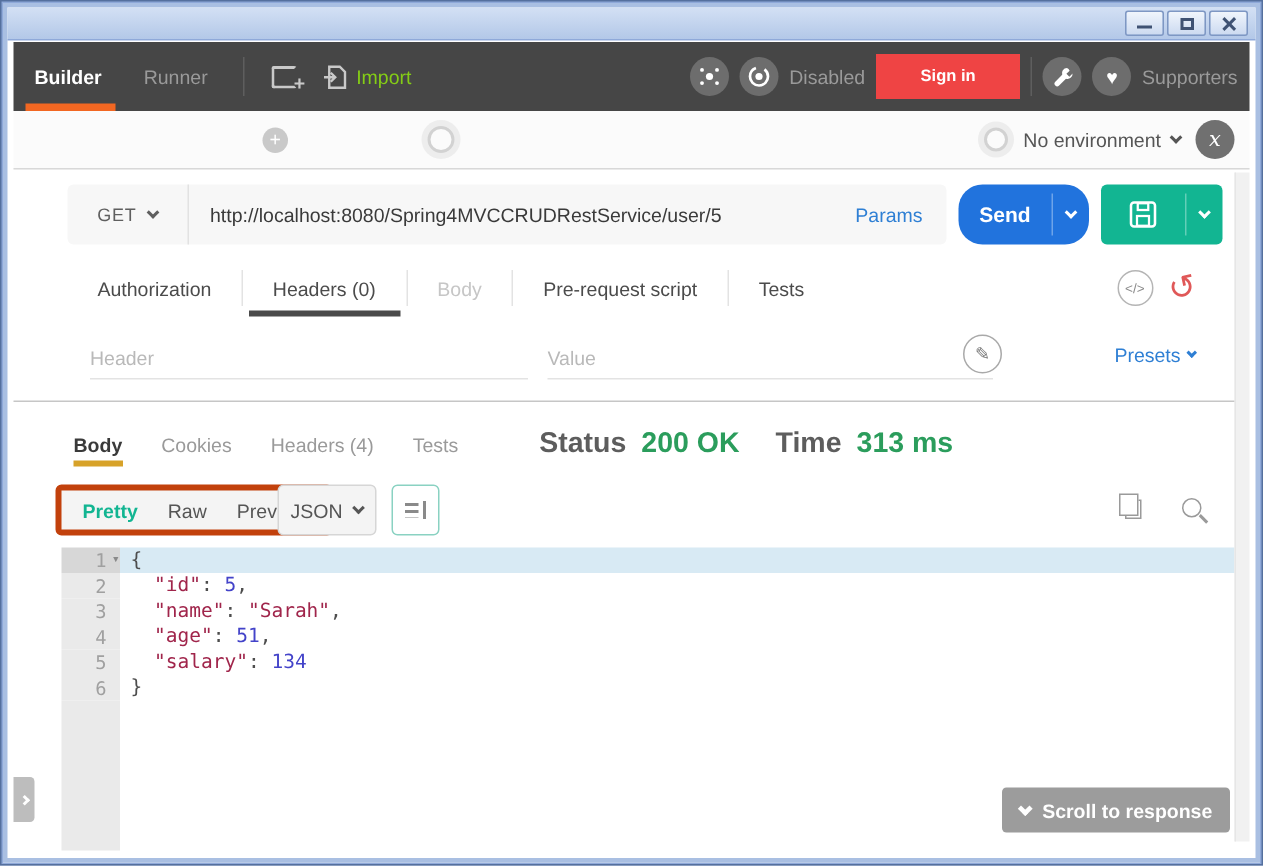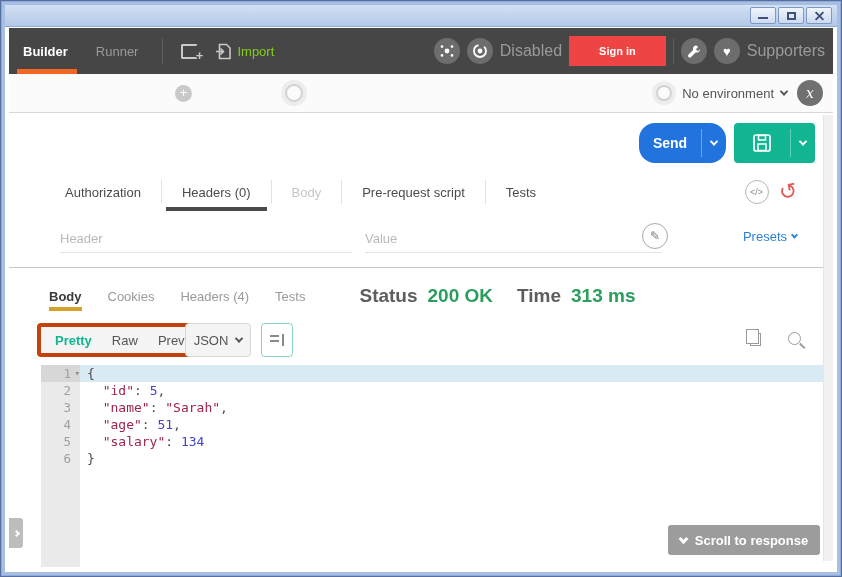--- a/index.html
+++ b/index.html
@@ -26,21 +26,21 @@
   .hdr-tab.active { color:#fff; font-weight:bold; }
   .builder-bar { position:absolute; left:8px; bottom:0; width:60px; height:5px; background:var(--accent_orange,#F26722); }
   .hdr-sep { width:1px; height:26px; background:#5e5e5e; margin:0 10px; }
   .hdr-icon { color:#c9c9c9; margin:0 8px; cursor:pointer; display:flex; align-items:center; }
   .newtab-ic { position:relative; width:17px; height:15px; border:2px solid #c9c9c9; border-radius:2px; border-right-color:transparent; }
   .newtab-ic span { position:absolute; right:-7px; bottom:-6px; color:#c9c9c9; font-size:13px; font-weight:bold; }
   .import-label { color:#84cc16; font-size:13px; margin-left:4px; cursor:pointer; }
 
   .hdr-right { position:absolute; right:8px; top:0; bottom:0; display:flex; align-items:center; gap:7px; }
   .circ { width:26px; height:26px; border-radius:50%; background:#6d6d6d; display:flex; align-items:center; justify-content:center; cursor:pointer; flex:none; }
-  .hdr-gray-label { color:#9a9a9a; font-size:16px; }
+  .hdr-gray-label { color:#9a9a9a; font-size:13px; }
   .signin { background:#ef4444; color:#fff; font-size:11px; font-weight:bold; border:none;
     padding:0 30px; height:30px; cursor:pointer; }
   .vline { width:1px; height:26px; background:#5e5e5e; }
 
   
   .tabstrip { position:absolute; left:4px; right:4px; top:69px; height:39px; background:#fbfbfb; border-bottom:1px solid #d8d8d8; }
   .reqtab-shape { position:absolute; left:10px; top:0; width:142px; height:39px;
     clip-path:polygon(0 0, calc(100% - 15px) 0, 100% 100%, 0 100%); background:#cdcdcd; cursor:pointer; }
   .reqtab-shape .inner { position:absolute; left:1px; top:1px; right:2px; bottom:0;
     clip-path:polygon(0 0, calc(100% - 14px) 0, 100% 100%, 0 100%); background:#fdfdfd;
@@ -248,20 +248,29 @@
       <div class="pulse" style="position:static; width:16px; height:16px;"></div>
       <span class="env-label">
         <span>No environment</span>
         <span class="chev"></span>
       </span>
       <div class="env-circ">x</div>
     </div>
   </div>
 
   <div class="reqrow">
+    <div class="urlbar">
+      <div class="method">
+        <span>GET</span>
+        <span class="chev"></span>
+      </div>
+      <div class="url-div"></div>
+      <div class="url-text">http://localhost:8080/Spring4MVCCRUDRestService/user/5</div>
+      <div class="params">Params</div>
+    </div>
     <button class="sendbtn">
       <span class="lbl">Send</span>
       <span class="btn-vdiv"></span>
       <span class="btn-chev">
             <span class="chev"></span>
           </span>
     </button>
     <button class="savebtn">
       <span class="ic">
         <svg width="20" height="20" viewBox="0 0 20 20">

